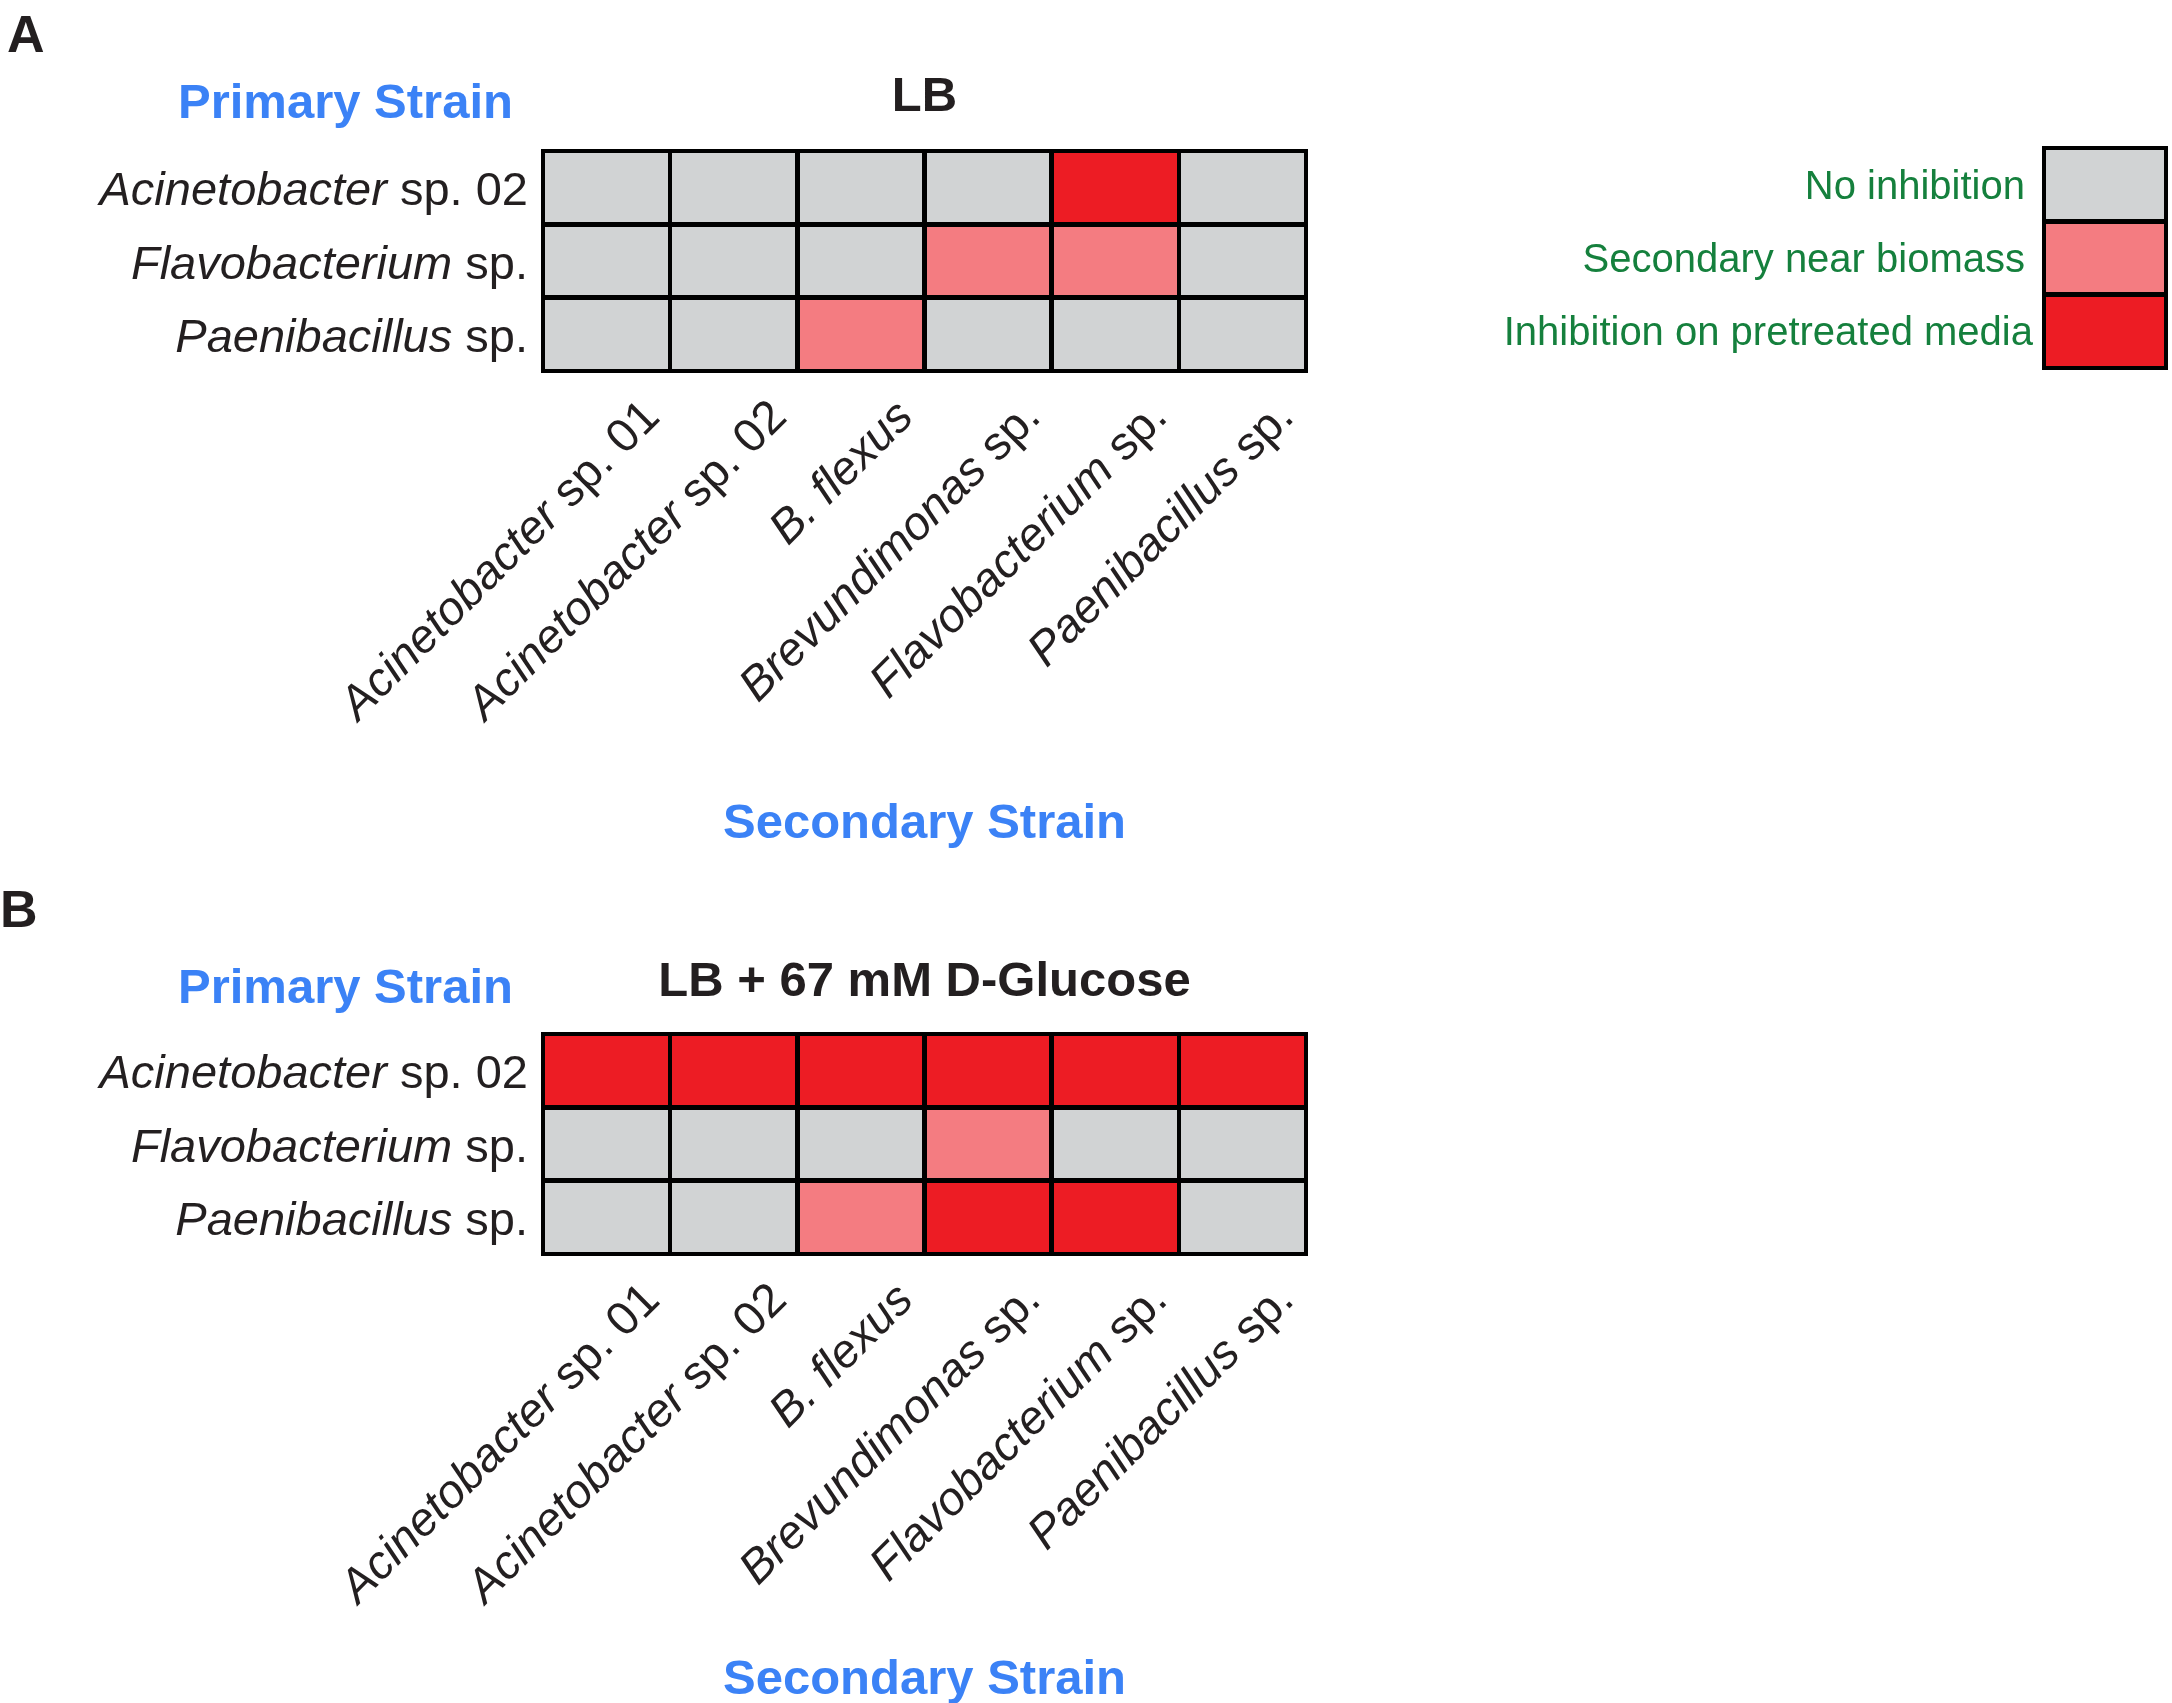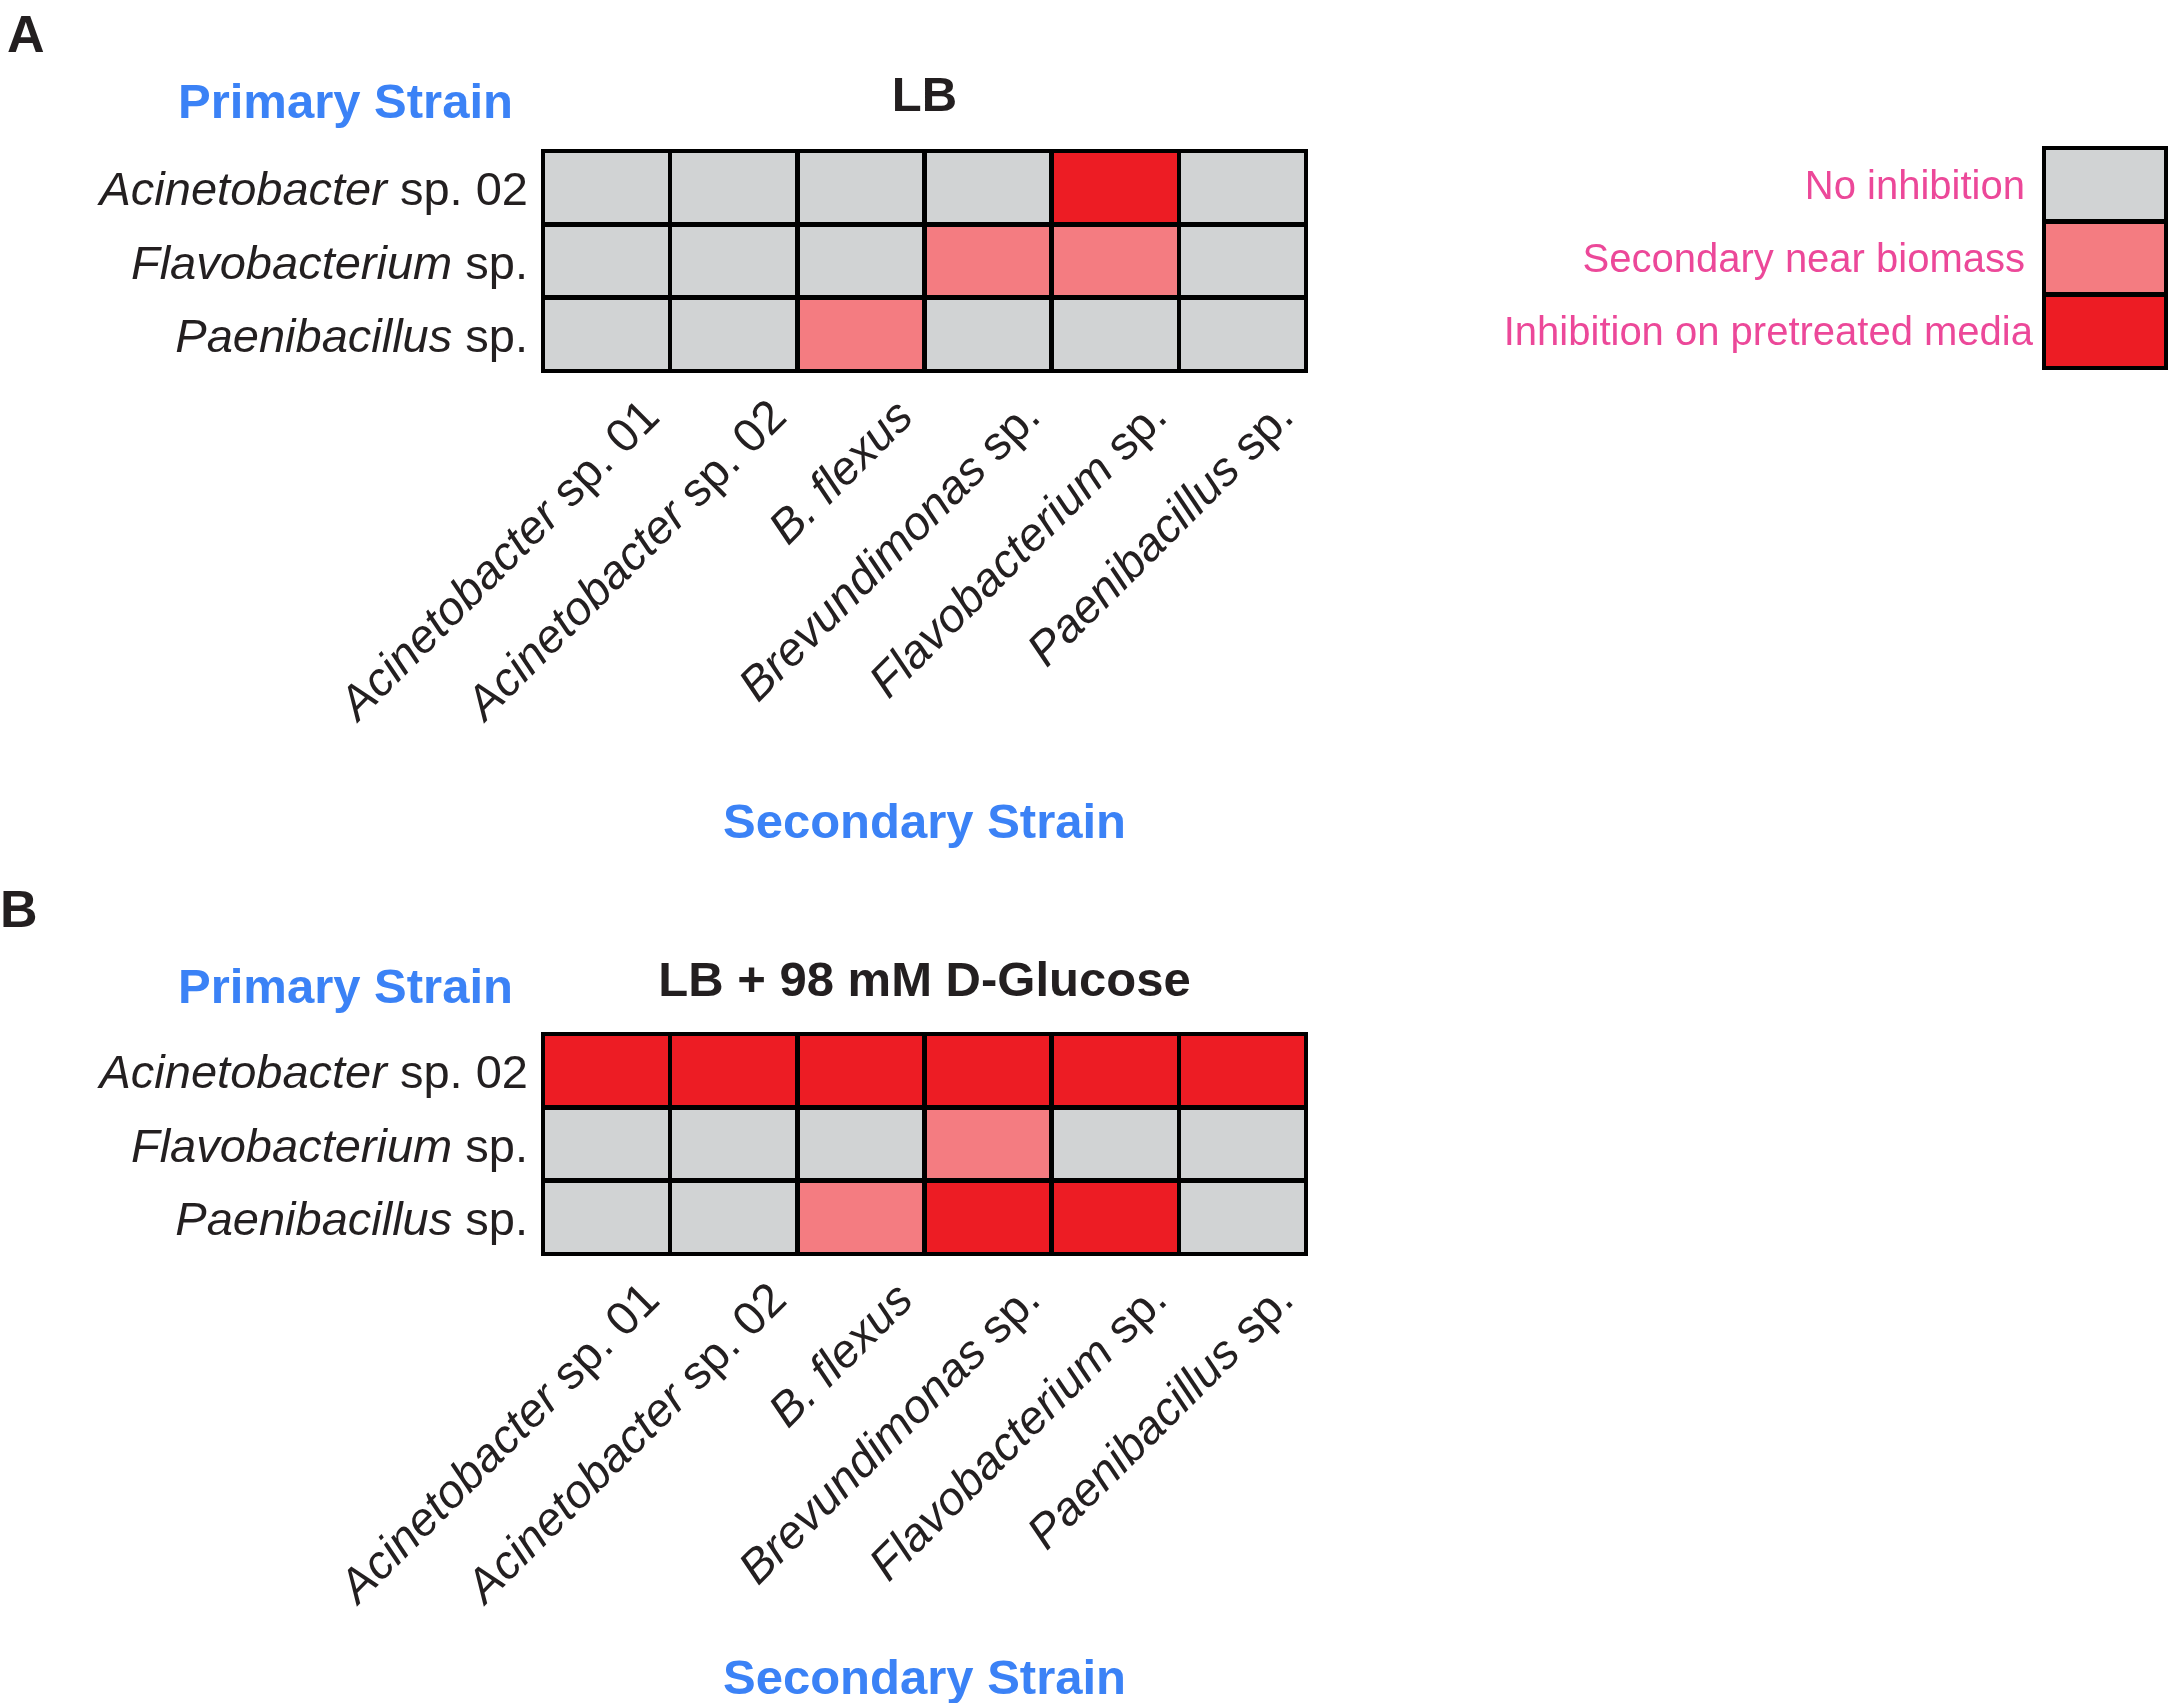--- a/index.html
+++ b/index.html
@@ -20,21 +20,21 @@
     font-size:47px;text-align:right;white-space:nowrap;color:#231f20;
     transform:translateY(-50%);
   }
   .col-label{
     font-size:47px;white-space:nowrap;color:#231f20;
     transform:rotate(-45deg);transform-origin:100% 0;
   }
   .sci-genus{font-style:italic;}
   .sci-suffix{font-style:normal;}
   .legend-label{
-    font-size:40px;text-align:center;white-space:nowrap;color:#ec4899;
+    font-size:40px;text-align:center;white-space:nowrap;color:#15803d;
     transform:translateY(-50%);
   }
   .center-text{text-align:center;}
 </style>
 </head>
 <body>
 
 <div id="stage">
     <div class="panel-letter abs" style="left: 7px; top: 3.5px;">A</div>
     <div class="axis-title primary-title abs" style="left: 0px; top: 73px; width: 513px;">Primary Strain</div>
@@ -64,21 +64,21 @@
     <div class="row-label abs" style="left: 0px; top: 335px; width: 528px;"><span class="sci-genus">Paenibacillus</span><span class="sci-suffix"> sp.</span></div>
     <div class="col-label abs" style="right: 1543px; top: 388px;"><span class="sci-genus">Acinetobacter</span><span class="sci-suffix"> sp. 01</span></div>
     <div class="col-label abs" style="right: 1416px; top: 388px;"><span class="sci-genus">Acinetobacter</span><span class="sci-suffix"> sp. 02</span></div>
     <div class="col-label abs" style="right: 1289px; top: 388px;"><span class="sci-genus">B. flexus</span><span class="sci-suffix"></span></div>
     <div class="col-label abs" style="right: 1162px; top: 388px;"><span class="sci-genus">Brevundimonas</span><span class="sci-suffix"> sp.</span></div>
     <div class="col-label abs" style="right: 1035px; top: 388px;"><span class="sci-genus">Flavobacterium</span><span class="sci-suffix"> sp.</span></div>
     <div class="col-label abs" style="right: 908px; top: 388px;"><span class="sci-genus">Paenibacillus</span><span class="sci-suffix"> sp.</span></div>
     <div class="axis-title center-text abs" style="left: 541px; top: 793px; width: 767px; white-space: nowrap;">Secondary Strain</div>
     <div class="panel-letter abs" style="left: 0px; top: 879px;">B</div>
     <div class="axis-title primary-title abs" style="left: 0px; top: 958px; width: 513px;">Primary Strain</div>
-    <div class="medium-title abs" style="left: 541px; top: 951px; width: 767px;">LB + 98 mM D-Glucose</div>
+    <div class="medium-title abs" style="left: 541px; top: 951px; width: 767px;">LB + 67 mM D-Glucose</div>
     <div class="heat-grid abs" style="left: 541px; top: 1032px; width: 767px; height: 224px; grid-template-columns: repeat(6, 1fr); grid-template-rows: repeat(3, 1fr);">
       <div class="heat-cell" style="background: rgb(237, 28, 36);"></div>
       <div class="heat-cell" style="background: rgb(237, 28, 36);"></div>
       <div class="heat-cell" style="background: rgb(237, 28, 36);"></div>
       <div class="heat-cell" style="background: rgb(237, 28, 36);"></div>
       <div class="heat-cell" style="background: rgb(237, 28, 36);"></div>
       <div class="heat-cell" style="background: rgb(237, 28, 36);"></div>
       <div class="heat-cell" style="background: rgb(209, 211, 212);"></div>
       <div class="heat-cell" style="background: rgb(209, 211, 212);"></div>
       <div class="heat-cell" style="background: rgb(209, 211, 212);"></div>

